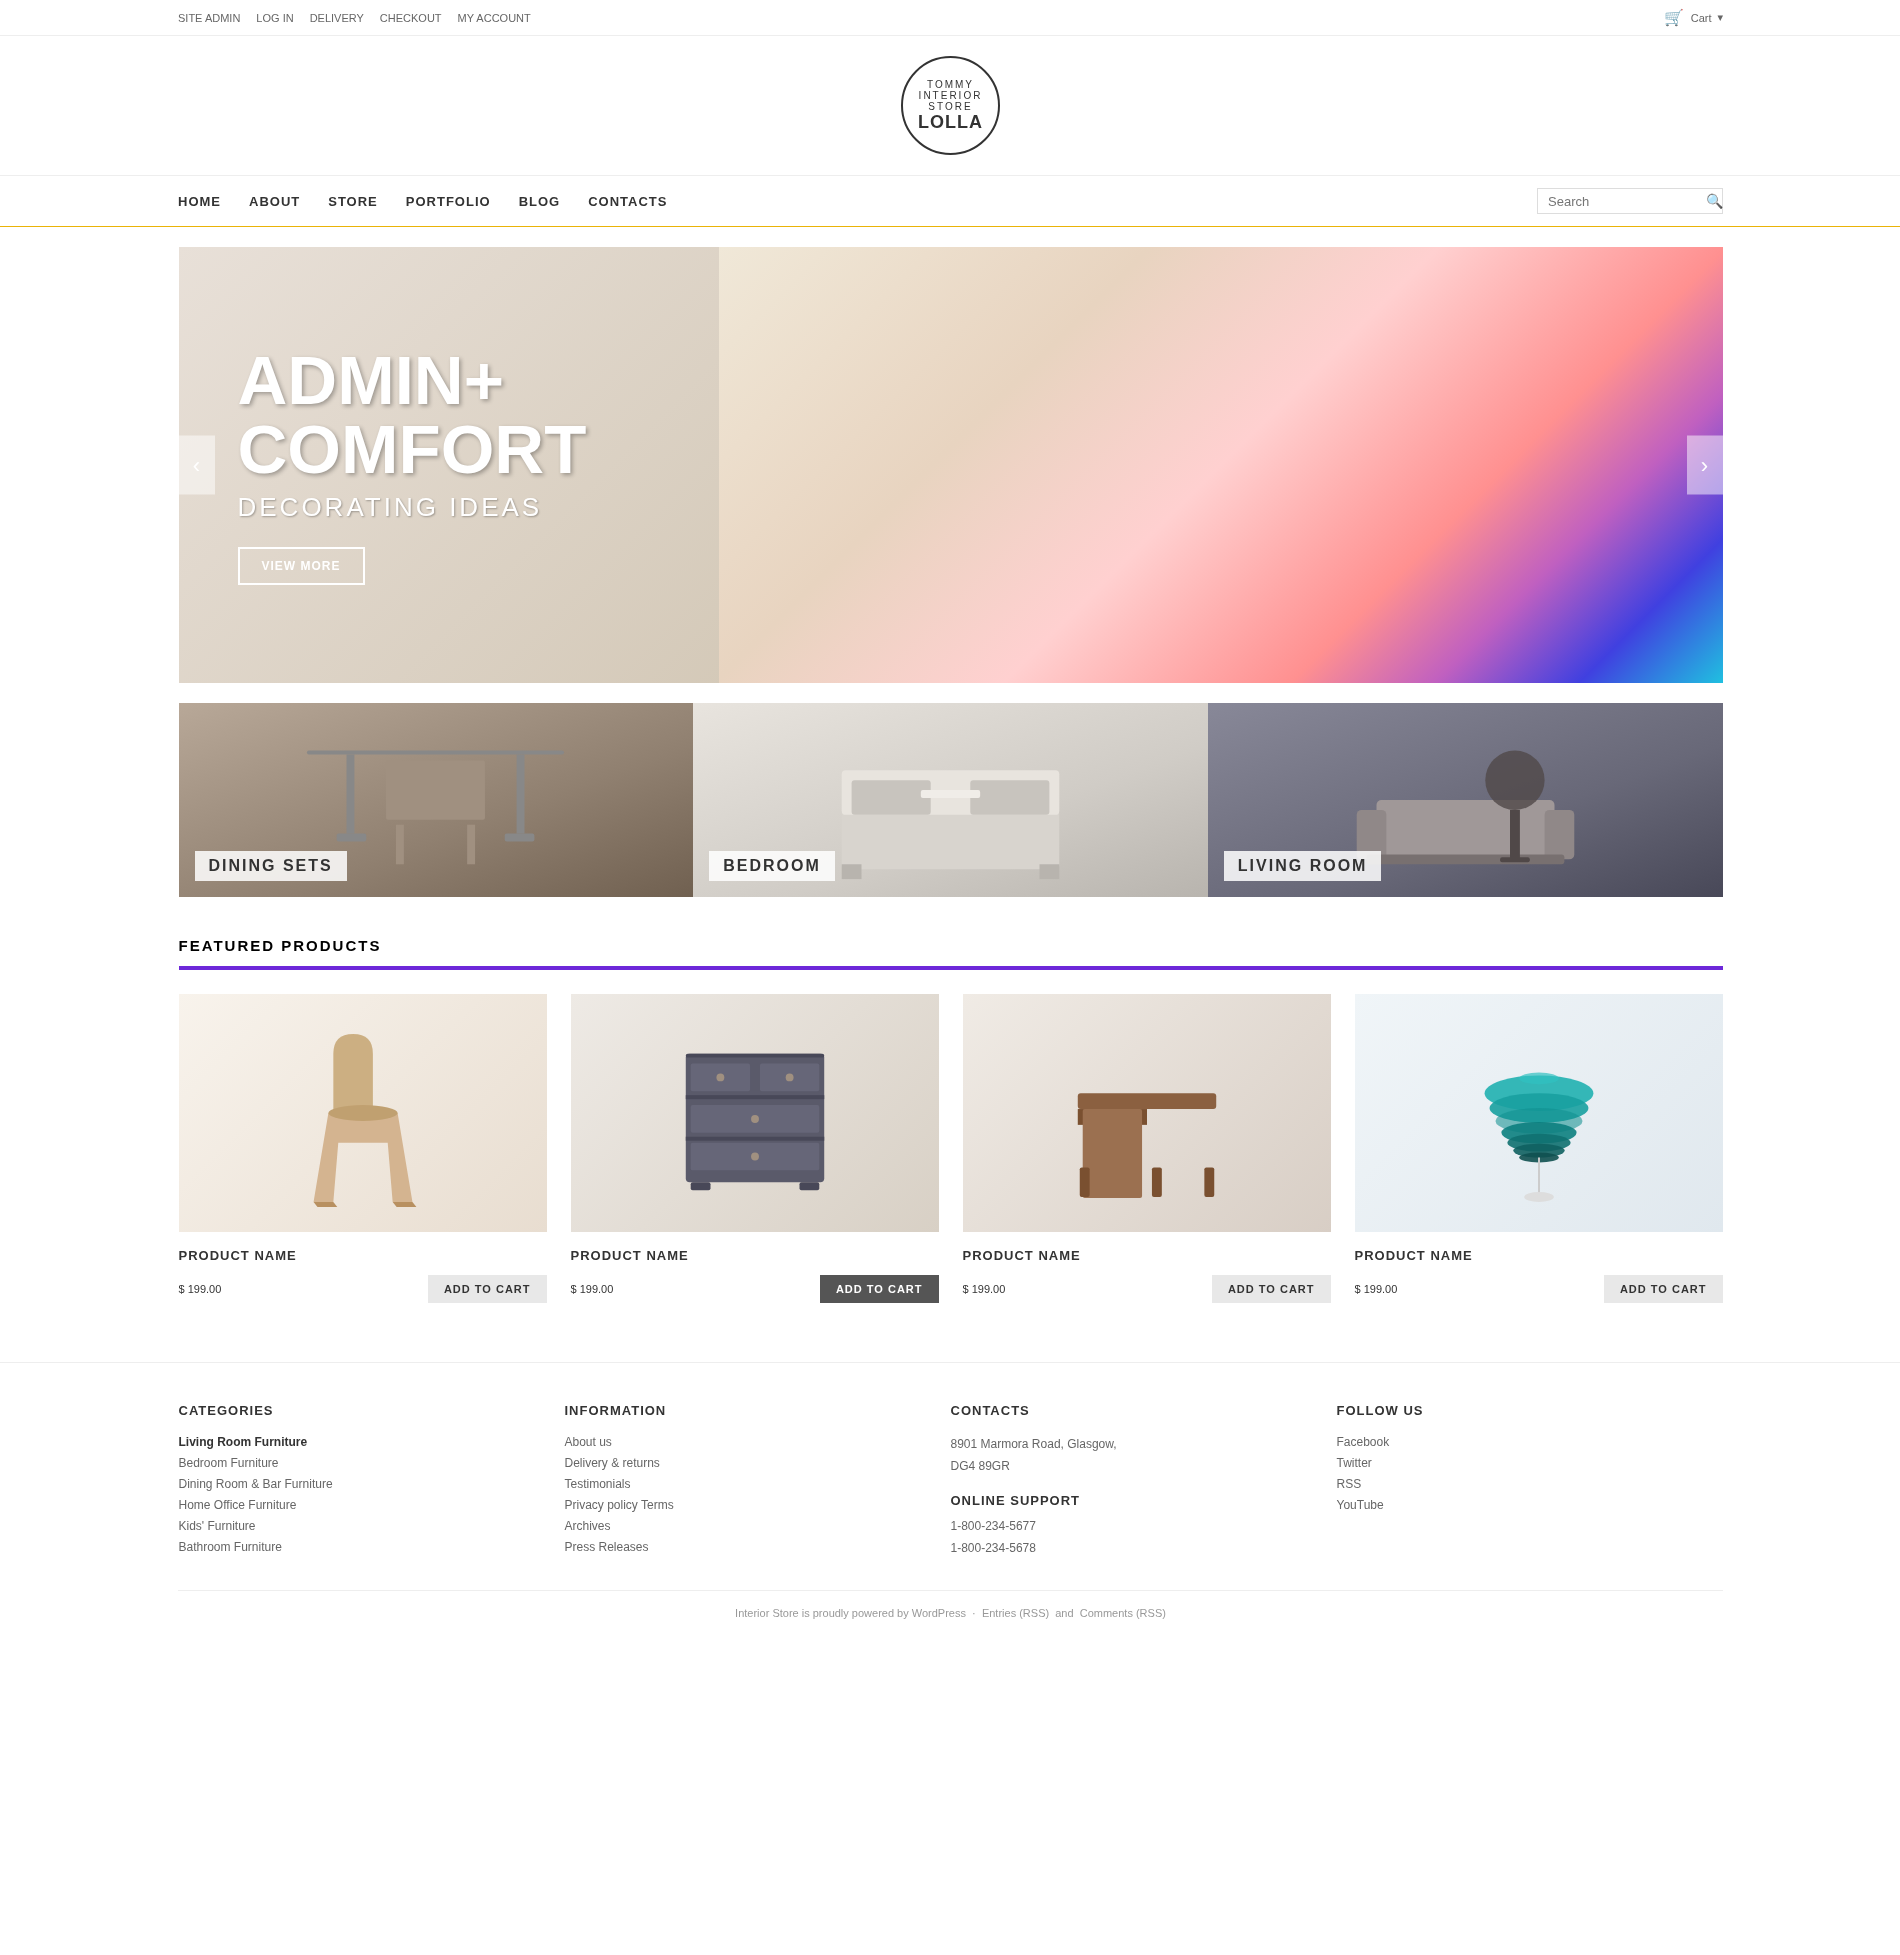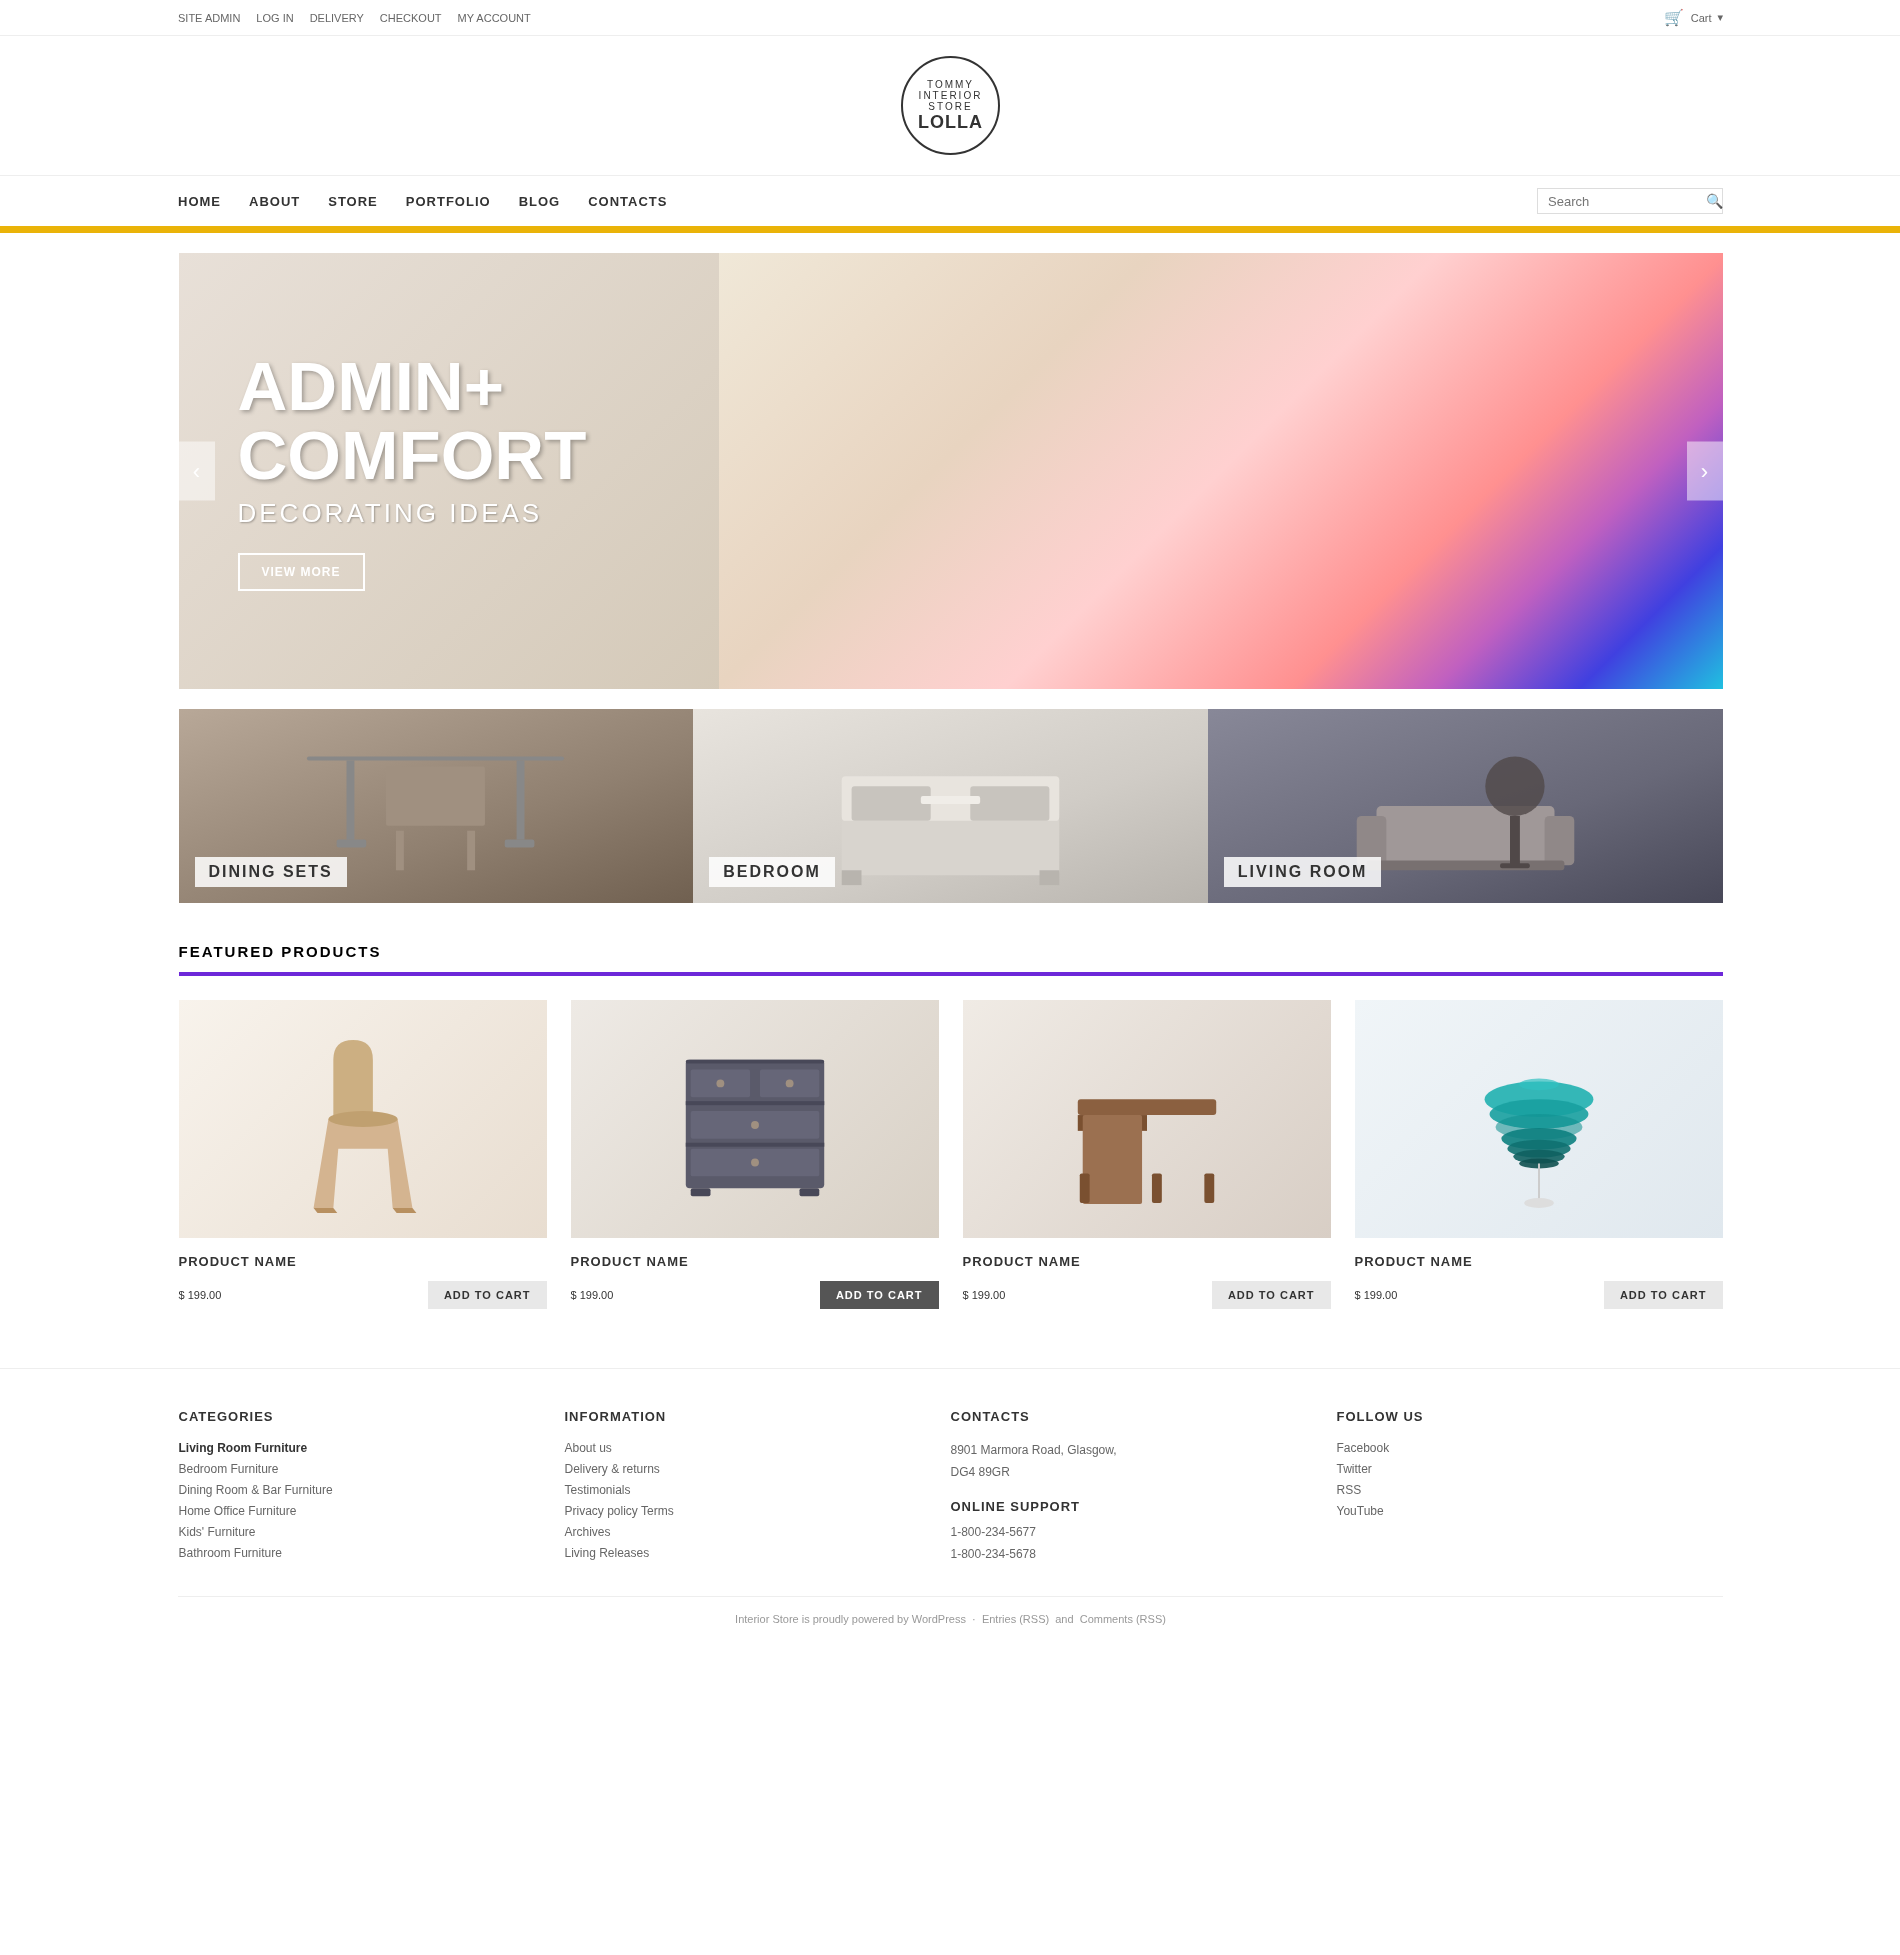--- a/index.html
+++ b/index.html
@@ -13,21 +13,21 @@
     .cart-icon { font-size: 16px; }
 
     
     .header { display: flex; justify-content: center; align-items: center; padding: 20px 178px; }
     .logo { text-align: center; }
     .logo-circle { width: 99px; height: 99px; border: 2px solid #333; border-radius: 50%; display: flex; flex-direction: column; justify-content: center; align-items: center; }
     .logo-text-small { font-size: 10px; letter-spacing: 2px; color: #333; }
     .logo-text-main { font-size: 18px; font-weight: bold; color: #333; letter-spacing: 1px; }
 
     
-    .nav { display: flex; justify-content: space-between; align-items: center; padding: 12px 178px; border-top: 1px solid #eee; border-bottom: 7px solid #eab308; }
+    .nav { display: flex; justify-content: space-between; align-items: center; padding: 12px 178px; border-top: 1px solid #eee; border-bottom: 1px solid #eab308; }
     .nav-links { display: flex; gap: 28px; }
     .nav-links a { text-decoration: none; color: #333; font-size: 13px; font-weight: 600; letter-spacing: 1px; }
     .search-box { display: flex; align-items: center; border: 1px solid #ddd; padding: 4px 10px; width: 186px; }
     .search-box input { border: none; outline: none; font-size: 13px; width: 158px; color: #999; }
     .search-btn { background: none; border: none; cursor: pointer; color: #999; font-size: 14px; }
 
     
     .hero { position: relative; width: 1544px; margin: 20px auto; height: 436px; background: linear-gradient(135deg, #e8e0d8 0%, #d4c9b8 50%, #c5b8a8 100%); overflow: hidden; display: flex; align-items: center; }
     .hero-bg { position: absolute; right: 0; top: 0; width: 65%; height: 100%; background: linear-gradient(135deg, #f0e8d8 0%, #e8d4c0 30%, #ffd0d0 50%, #ff9090 70%, #c060c0 80%, #4040e0 90%, #20c0e0 100%); }
     .hero-content { position: relative; z-index: 2; padding: 59px; }
@@ -291,21 +291,21 @@
     </div>
 
     <div class="footer-col">
       <div class="footer-col-title">INFORMATION</div>
       <ul>
         <li><a href="#">About us</a></li>
         <li><a href="#">Delivery &amp; returns</a></li>
         <li><a href="#">Testimonials</a></li>
         <li><a href="#">Privacy policy Terms</a></li>
         <li><a href="#">Archives</a></li>
-        <li><a href="#">Living Releases</a></li>
+        <li><a href="#">Press Releases</a></li>
       </ul>
     </div>
 
     <div class="footer-col footer-contacts">
       <div class="footer-col-title">CONTACTS</div>
       <p>8901 Marmora Road, Glasgow,</p>
       <p>DG4 89GR</p>
       <div class="online-support-title">ONLINE SUPPORT</div>
       <p>1-800-234-5677</p>
       <p>1-800-234-5678</p>

